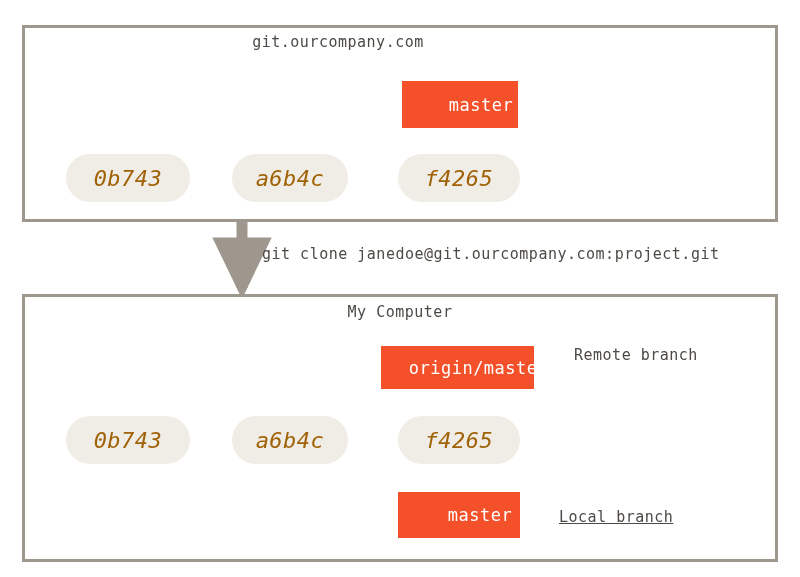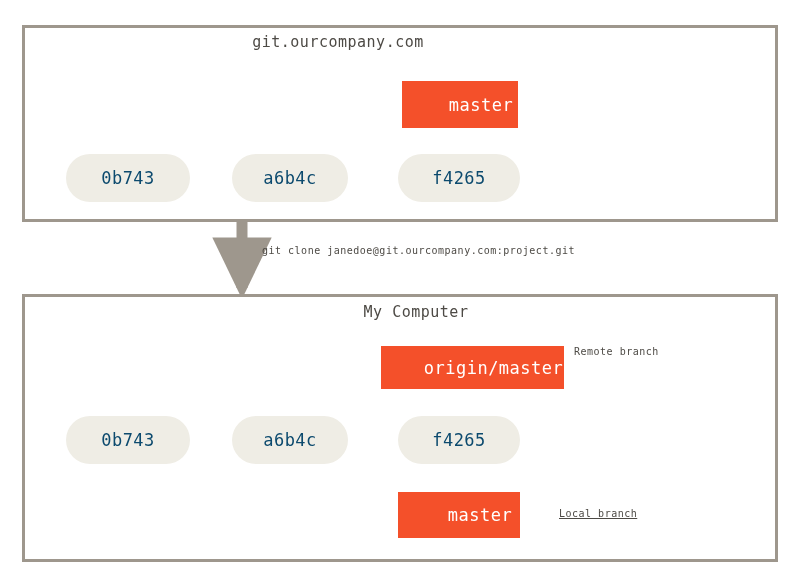--- a/index.html
+++ b/index.html
@@ -37,44 +37,45 @@
 
   
   .commit {
     position: absolute;
     box-sizing: border-box;
     background: #efede5;
     border-radius: 26px;
     display: flex;
     align-items: center;
     justify-content: center;
-    color: #0c4a6e;
-    font-size: 17px;
+    color: #a16207;
+    font-size: 22px;
     letter-spacing: 0.5px;
+    font-style: italic;
   }
 
   
   .branch-box {
     position: absolute;
     box-sizing: border-box;
     background: #f4502a;
     display: flex;
     align-items: center;
     justify-content: center;
     color: #ffffff;
     font-size: 17px;
     letter-spacing: 0.5px;
     padding-left: 42px;
   }
 
   
   .annotation {
     position: absolute;
     color: #4d4a45;
-    font-size: 10px;
+    font-size: 15px;
     letter-spacing: 0.5px;
     white-space: nowrap;
   }
 
   
   #arrows {
     position: absolute;
     left: 0;
     top: 0;
     width: 800px;
@@ -121,23 +122,23 @@
   <div class="branch-box" style="left:402px; top:81px; width:116px; height:47px;">master</div>
 
   <div class="commit" style="left:66px; top:154px; width:124px; height:48px;">0b743</div>
   <div class="commit" style="left:232px; top:154px; width:116px; height:48px;">a6b4c</div>
   <div class="commit" style="left:398px; top:154px; width:122px; height:48px;">f4265</div>
 
   <div class="annotation" style="left:262px; top:245px;">git clone janedoe@git.ourcompany.com:project.git</div>
 
   <div class="panel" style="left:22px; top:294px; width:756px; height:268px;">
   </div>
-  <div class="panel-title" style="left:22px; top:303px; width:756px;padding-left:16px;">My Computer</div>
+  <div class="panel-title" style="left:22px; top:303px; width:756px;">My Computer</div>
 
-  <div class="branch-box" style="left:381px; top:346px; width:183px; height:43px;">origin/master</div>
+  <div class="branch-box" style="left:381px; top:346px; width:153px; height:43px;">origin/master</div>
   <div class="annotation" style="left:574px; top:346px;">Remote branch</div>
 
   <div class="commit" style="left:66px; top:416px; width:124px; height:48px;">0b743</div>
   <div class="commit" style="left:232px; top:416px; width:116px; height:48px;">a6b4c</div>
   <div class="commit" style="left:398px; top:416px; width:122px; height:48px;">f4265</div>
 
   <div class="branch-box" style="left:398px; top:492px; width:122px; height:46px;">master</div>
   <div class="annotation" style="left:559px; top:508px;text-decoration:underline;">Local branch</div>
 
 </div>

